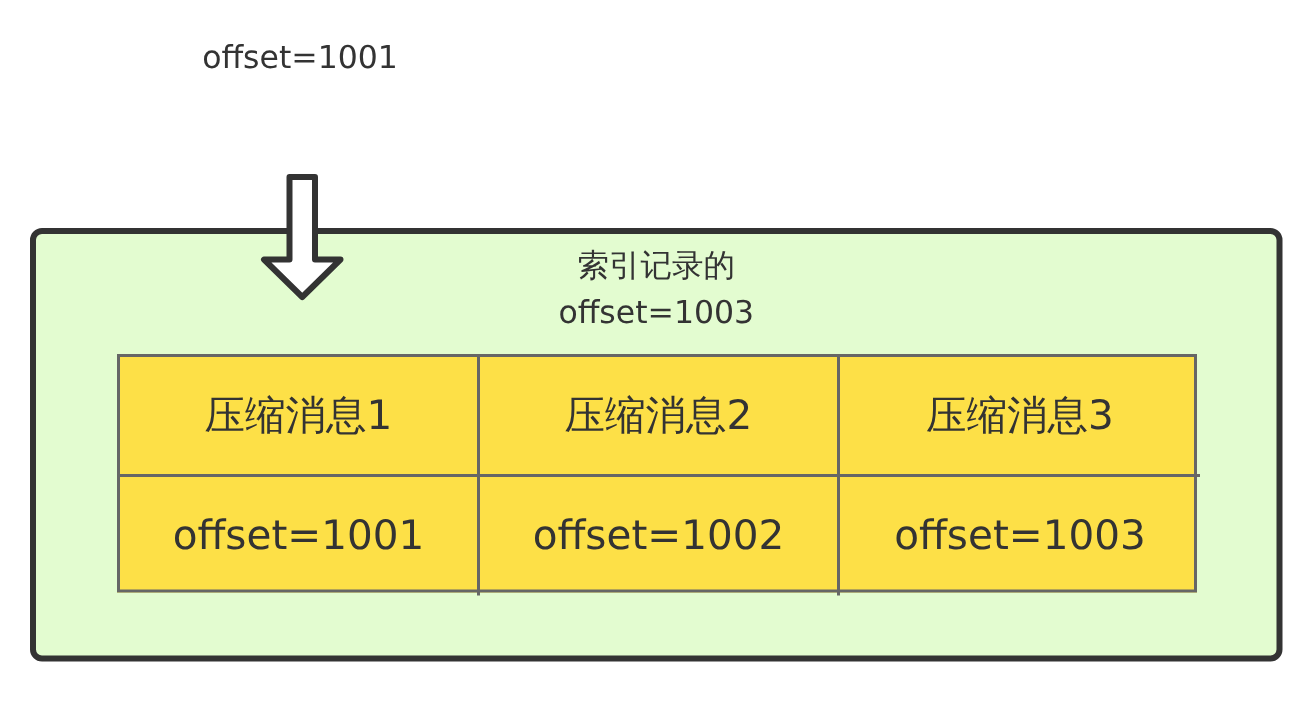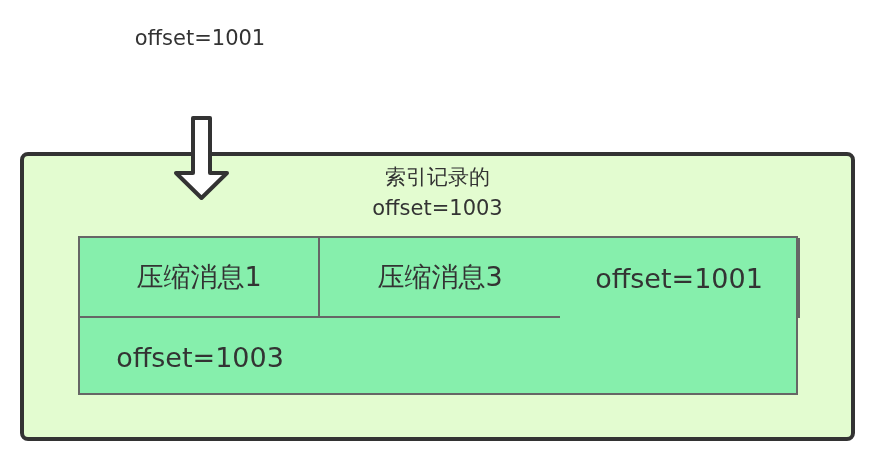--- a/index.html
+++ b/index.html
@@ -6,21 +6,21 @@
   body { width: 872px; height: 468px; position: relative; overflow: hidden;
          font-family: "DejaVu Sans", "Liberation Sans", sans-serif; color: #333333; }
   .label-top { position: absolute; left: 100px; top: 22px; width: 200px; text-align: center;
                font-size: 21px; line-height: 32px; color: #333; }
   .outer { position: absolute; left: 20px; top: 152px; width: 827px; height: 281px;
            border: 4px solid #333333; border-radius: 8px; background: #e3fcd0; }
   .outer-title { position: absolute; left: 0; right: 0; top: 6px; text-align: center;
                  font-size: 21px; line-height: 31px; color: #333; }
   .grid { position: absolute; left: 78px; top: 236px; width: 720px; height: 159px;
           display: grid; grid-template-columns: 240px 240px 240px; grid-template-rows: 80px 79px;
-          border: 2px solid #666666; box-sizing: border-box; background: #86efac; }
+          border: 2px solid #666666; box-sizing: border-box; background: #fde047; }
   .cell { display: flex; align-items: center; justify-content: center; font-size: 27px;
           color: #333; border-right: 2px solid #666666; border-bottom: 2px solid #666666; }
   .cell.last-col { border-right: none; text-align: right; }
   .cell.last-row { border-bottom: none; }
   .arrow { position: absolute; left: 172px; top: 115px; width: 60px; height: 88px; }
 </style>
 </head>
 <body>
 
 <div class="label-top">
@@ -33,16 +33,18 @@
     <div>offset=1003</div>
   </div>
 </div>
 
 <svg class="arrow" viewBox="0 0 60 88">
   <polygon points="21,3 38,3 38,58 55,58 29.5,83 4,58 21,58" fill="#ffffff" stroke="#333333" stroke-width="4" stroke-linejoin="round"></polygon>
 </svg>
 
 <div class="grid">
   <div class="cell">压缩消息1</div>
+  <div class="cell">压缩消息2</div>
   <div class="cell last-col">压缩消息3</div>
   <div class="cell last-row">offset=1001</div>
+  <div class="cell last-row">offset=1002</div>
   <div class="cell last-row last-col">offset=1003</div>
 </div>
 
 </body></html>

